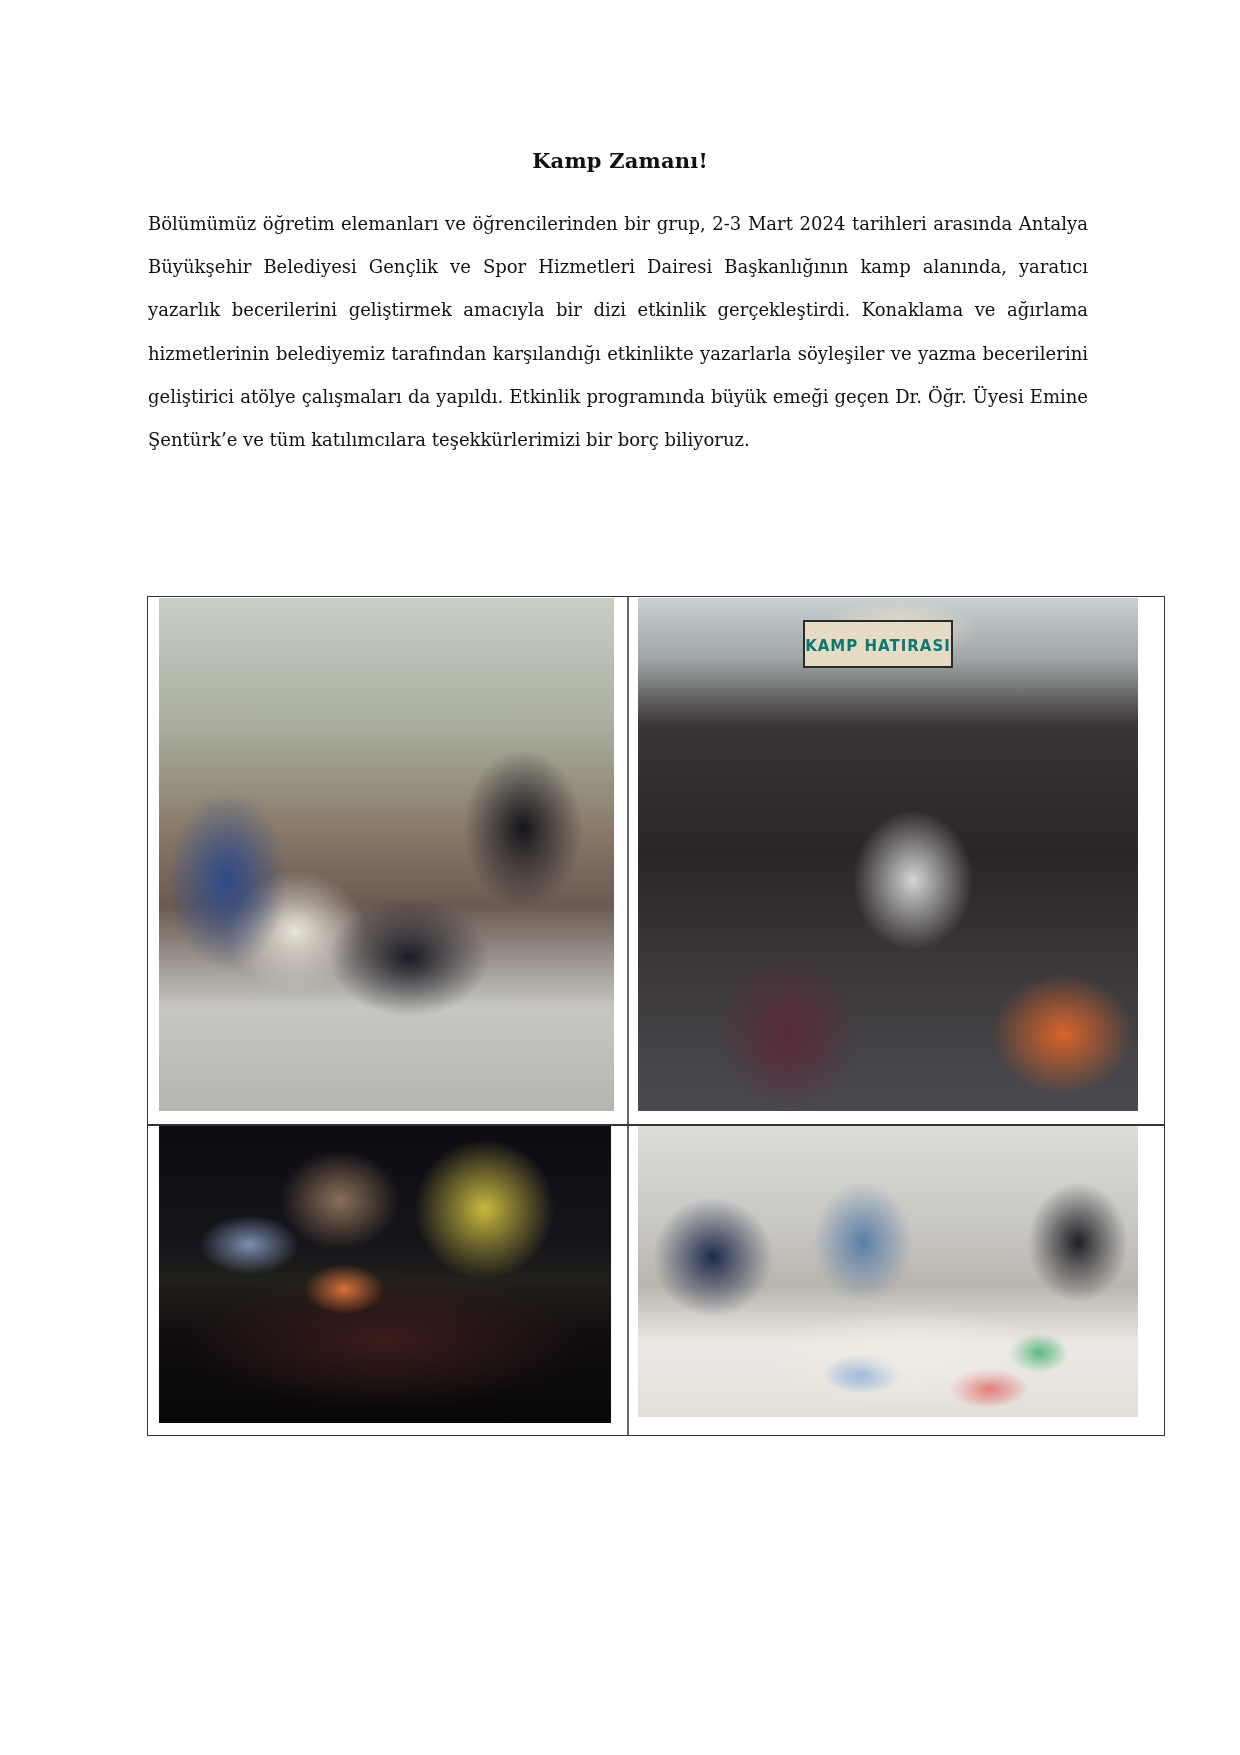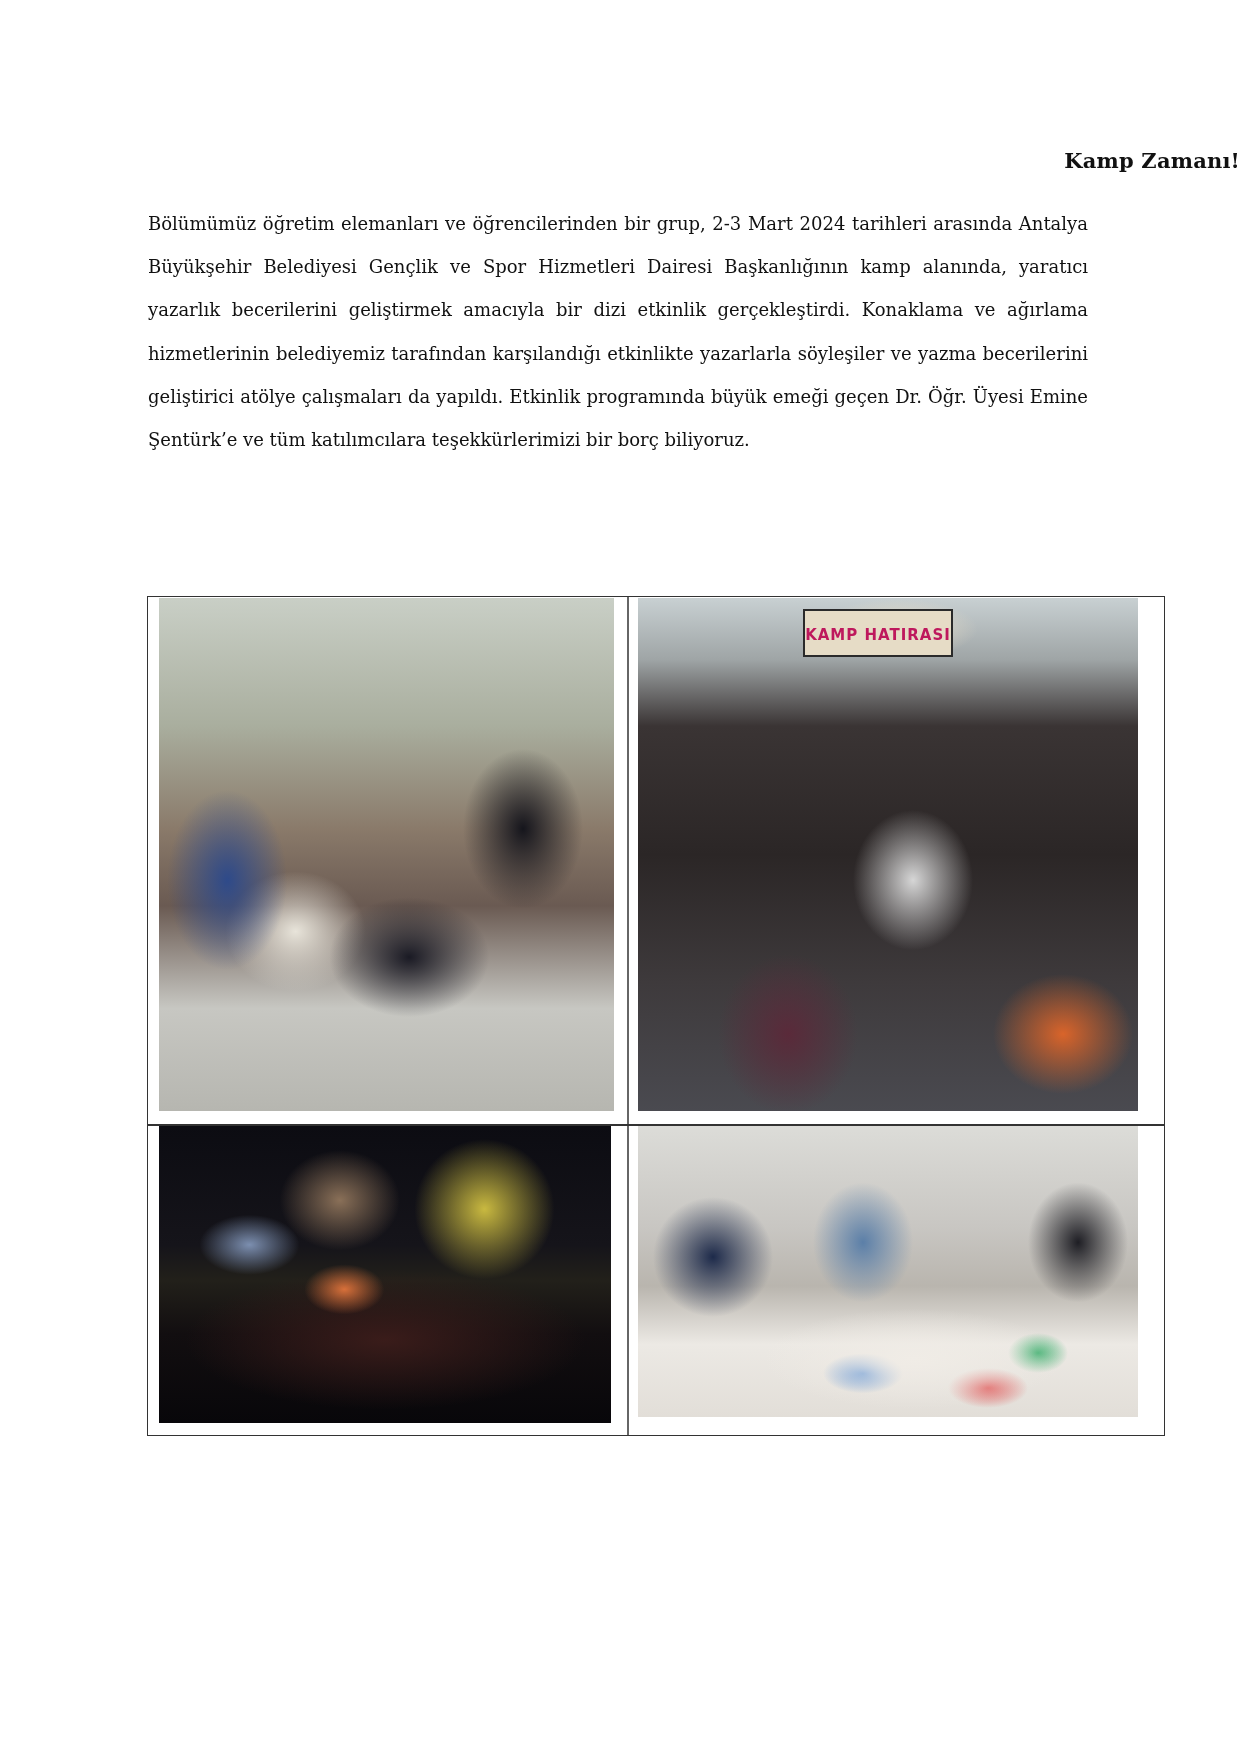--- a/index.html
+++ b/index.html
@@ -1,17 +1,17 @@
 <!DOCTYPE html>
 <html><head>
 <meta charset="utf-8">
 <style>
   html, body { margin:0; padding:0; background:#ffffff; }
   body { width:1240px; height:1755px; position:relative; overflow:hidden; font-family:"DejaVu Serif", "Liberation Serif", serif; color:#111; }
-  .title { position:absolute; left:0; width:1240px; top:148px; text-align:right; font-weight:bold; font-size:21px; letter-spacing:0.2px; }
+  .title { position:absolute; left:0; width:1240px; top:148px; text-align:center; font-weight:bold; font-size:21px; letter-spacing:0.2px; }
   .body-text { position:absolute; left:148px; width:940px; top:202px; font-size:18px; line-height:43.2px; text-align:justify; text-align-last:left; letter-spacing:0px; }
   .grid { position:absolute; left:147px; top:596px; width:1018px; height:840px; border:1.5px solid #333; box-sizing:border-box; }
   .vline { position:absolute; left:479px; top:0; width:2px; height:100%; background:#666; }
   .hline { position:absolute; left:0; top:527px; width:100%; height:2px; background:#333; }
   .photo { position:absolute; overflow:hidden; }
   .p1 { left:11px; top:1px; width:455px; height:513px;
         background:
           radial-gradient(ellipse 60px 90px at 15% 55%, #2e4a8a 0%, rgba(46,74,138,0) 100%),
           radial-gradient(ellipse 80px 60px at 55% 70%, #1a1a24 0%, rgba(26,26,36,0) 100%),
           radial-gradient(ellipse 60px 80px at 80% 45%, #15151c 0%, rgba(21,21,28,0) 100%),
@@ -35,21 +35,21 @@
   .p4 { left:490px; top:529px; width:500px; height:291px;
         background:
           radial-gradient(ellipse 150px 50px at 55% 80%, #f0ece6 0%, rgba(240,236,230,0) 100%),
           radial-gradient(ellipse 40px 20px at 45% 85%, #3f7fd0 0%, rgba(63,127,208,0) 100%),
           radial-gradient(ellipse 40px 20px at 70% 90%, #e06060 0%, rgba(224,96,96,0) 100%),
           radial-gradient(ellipse 30px 20px at 80% 78%, #40b070 0%, rgba(64,176,112,0) 100%),
           radial-gradient(ellipse 50px 60px at 45% 40%, #5b7fa8 0%, rgba(91,127,168,0) 100%),
           radial-gradient(ellipse 60px 60px at 15% 45%, #1d2a4a 0%, rgba(29,42,74,0) 100%),
           radial-gradient(ellipse 50px 60px at 88% 40%, #1e1e24 0%, rgba(30,30,36,0) 100%),
           linear-gradient(180deg, #dcdcd8 0%, #c8c6c2 35%, #b9b5ae 55%, #ece9e4 75%, #e2ded8 100%); }
-  .banner { position:absolute; left:165px; top:11px; width:150px; height:48px; background:#e6dcc6; border:2px solid #2a2a2a; font-family:"DejaVu Sans", sans-serif; font-size:15px; font-weight:bold; color:#be185d; text-align:center; line-height:48px; letter-spacing:1px; box-sizing:border-box; }
+  .banner { position:absolute; left:165px; top:22px; width:150px; height:48px; background:#e6dcc6; border:2px solid #2a2a2a; font-family:"DejaVu Sans", sans-serif; font-size:15px; font-weight:bold; color:#0f766e; text-align:center; line-height:48px; letter-spacing:1px; box-sizing:border-box; }
 </style>
 </head>
 <body>
 
 <div class="title">Kamp Zamanı!</div>
 
 <div class="body-text">Bölümümüz öğretim elemanları ve öğrencilerinden bir grup, 2-3 Mart 2024 tarihleri arasında Antalya Büyükşehir Belediyesi Gençlik ve Spor Hizmetleri Dairesi Başkanlığının kamp alanında, yaratıcı yazarlık becerilerini geliştirmek amacıyla bir dizi etkinlik gerçekleştirdi. Konaklama ve ağırlama hizmetlerinin belediyemiz tarafından karşılandığı etkinlikte yazarlarla söyleşiler ve yazma becerilerini geliştirici atölye çalışmaları da yapıldı. Etkinlik programında büyük emeği geçen Dr. Öğr. Üyesi Emine Şentürk’e ve tüm katılımcılara teşekkürlerimizi bir borç biliyoruz.</div>
 
 <div class="grid">
   <div class="photo p1"></div>

